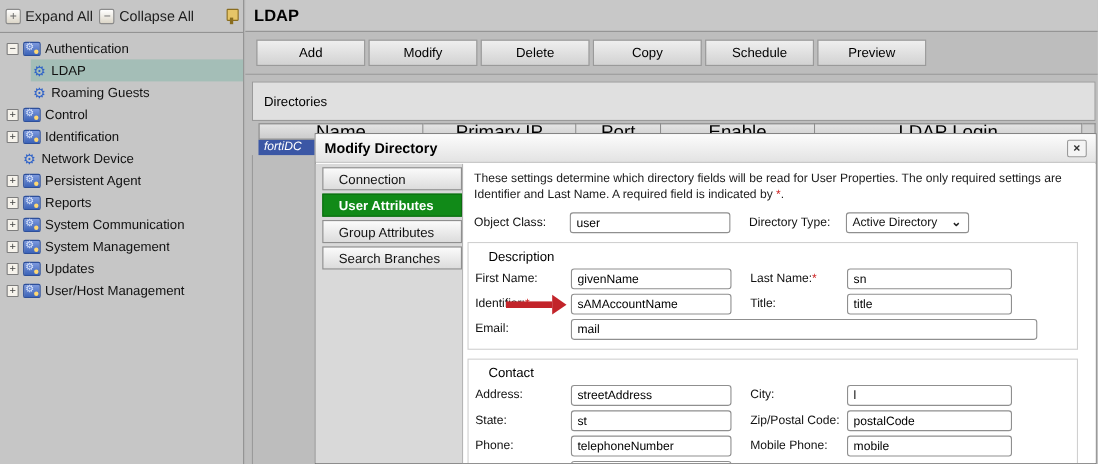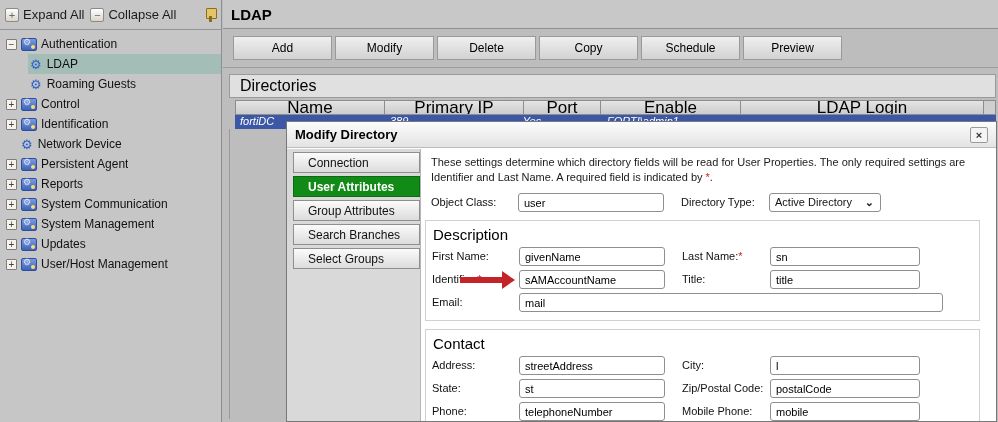--- a/index.html
+++ b/index.html
@@ -75,22 +75,22 @@
     height:39px; border-bottom:1px solid #9b9b9b;
     display:flex; align-items:center; padding-left:10px; gap:3px;
   }
   .tbtn {
     width:99px; height:24px; background:linear-gradient(#efefef,#d2d2d2);
     border:1px solid #9a9a9a; font-size:12px; color:#000;
     display:flex; align-items:center; justify-content:center; cursor:default;
   }
   .panel { margin:6px 2px 0 6px; }
   .panel-caption {
-    height:24px; background:#e0e0e0; border:1px solid #9a9a9a;
-    display:flex; align-items:center; padding-left:10px; font-size:16px; color:#000;
+    height:36px; background:#e0e0e0; border:1px solid #9a9a9a;
+    display:flex; align-items:center; padding-left:10px; font-size:12px; color:#000;
   }
   .table-wrap { padding:2px 0 0 6px; }
   .thead { display:flex; height:15px; }
   .th {
     background:linear-gradient(#e4e4e4,#cccccc); border:1px solid #8d8d8d; border-left:none;
     font-size:17px; text-align:center; line-height:13px; overflow:hidden; color:#000;
   }
   .th:first-child { border-left:1px solid #8d8d8d; }
   .data-row { display:flex; height:14px; background:#3b57a5; color:#fff; font-size:11px; }
   .td { padding-left:5px; line-height:13px; overflow:hidden; white-space:nowrap;font-style:italic; }
@@ -142,21 +142,21 @@
   .winput { left:87px; width:424px; }
   .fselect {
     position:absolute; left:338px; top:0; width:112px; height:19px;
     border:1px solid #8f8f8f; border-radius:3px; background:#fff;
     font-size:11px; line-height:17px; padding-left:5px; cursor:default;
   }
   .chev { position:absolute; right:6px; top:0; font-size:11px; font-weight:bold; color:#222; }
   .gbox {
     border:1px solid #d0d0d0; margin:8px 6px 0 -6px; padding:3px 8px 8px 6px;
   }
-  .gtitle { font-size:15px; color:#000; margin:2px 0 2px 1px; }
+  .gtitle { font-size:12px; color:#000; margin:2px 0 2px 12px; }
   .arrow { position:absolute; left:28px; top:7px; width:42px; height:6px; background:#c2242a; }
   .arrow::after {
     content:""; position:absolute; right:-13px; top:-6px;
     border-left:13px solid #c2242a; border-top:9px solid transparent; border-bottom:9px solid transparent;
   }
 </style>
 </head>
 <body>
 
 <div class="sidebar">
@@ -269,21 +269,20 @@
   <div class="dlg-header">
     <span>Modify Directory</span>
     <span class="dlg-close">×</span>
   </div>
   <div class="dlg-body">
     <div class="tab-col">
       <div class="tab">Connection</div>
       <div class="tab active">User Attributes</div>
       <div class="tab">Group Attributes</div>
       <div class="tab">Search Branches</div>
-      <div class="tab">Select Groups</div>
     </div>
     <div class="content">
       <div class="intro">
         <span>These settings determine which directory fields will be read for User Properties. The only required settings are</span><br>
         <span>Identifier and Last Name. A required field is indicated by </span><span class="req">*</span><span>.</span>
       </div>
 
       <div class="frow first">
         <span class="flabel">Object Class:</span>
         <input class="tinput linput" value="user" style="">

